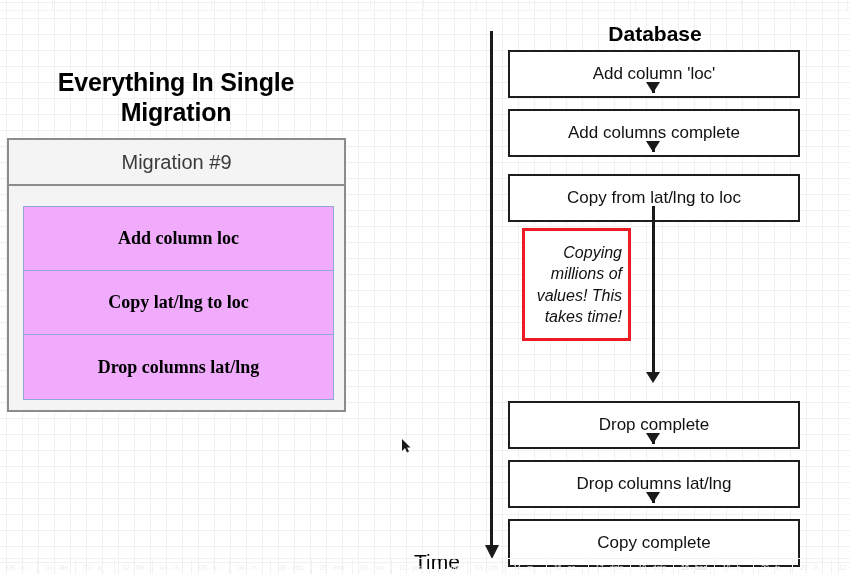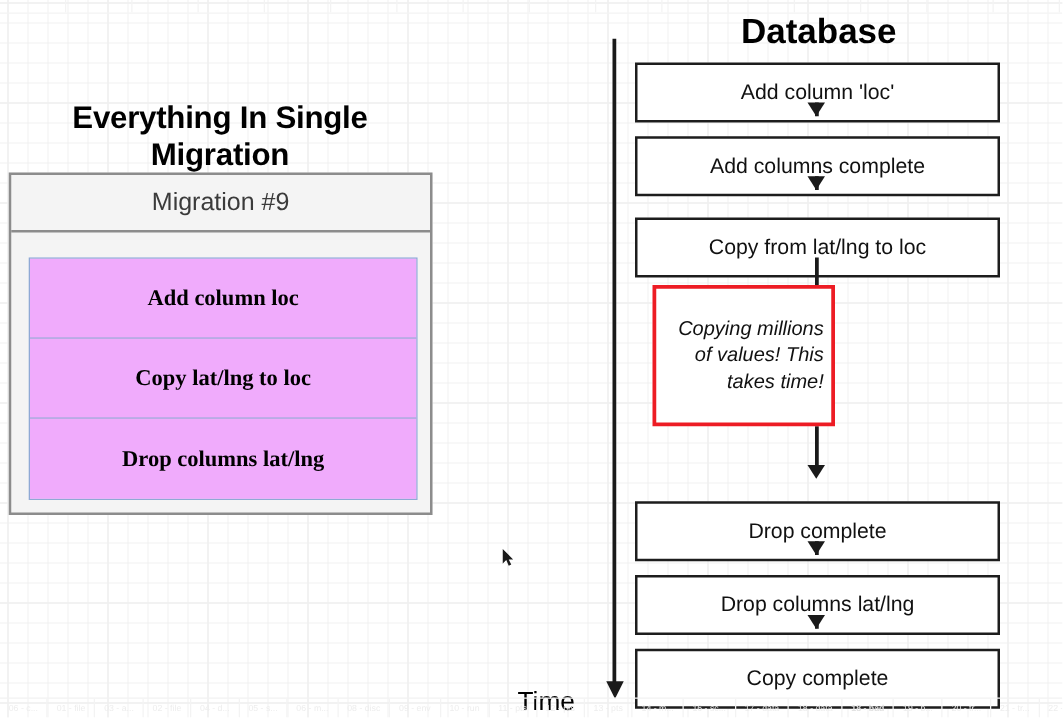--- a/index.html
+++ b/index.html
@@ -37,21 +37,20 @@
     font-weight: bold;
     color: #000000;
     line-height: 1.18;
   }
   #migration-title {
     left: 26px;
     top: 68px;
     width: 300px;
     font-size: 25px;
     letter-spacing: -0.2px;
-    margin-top: 12px;
   }
 
   #migration-card {
     position: absolute;
     left: 7px;
     top: 138px;
     width: 339px;
     height: 274px;
     background: #f4f4f4;
     border: 2px solid #8c8c8c;
@@ -87,23 +86,23 @@
     border-bottom: 1px solid #8fa9d4;
     box-sizing: border-box;
     background: #f0abfc;
     font-family: Liberation Serif, serif;
   }
   .migration-step:last-child { border-bottom: none; }
 
   
   #database-title {
     left: 545px;
-    top: 8px;
+    top: 22px;
     width: 220px;
-    font-size: 28px;
+    font-size: 21px;
   }
 
   #time-axis {
     position: absolute;
     left: 488px;
     top: 31px;
     width: 7px;
     height: 534px;
   }
   #time-axis-line {
@@ -159,21 +158,21 @@
     width: 0; height: 0;
     border-left: 7px solid transparent;
     border-right: 7px solid transparent;
     border-top: 11px solid #1a1a1a;
   }
 
   #note-box {
     position: absolute;
     left: 522px;
     top: 228px;
-    width: 146px;
+    width: 109px;
     height: 113px;
     border: 3px solid #ed1c24;
     background: #ffffff;
     box-sizing: border-box;
     display: flex;
     align-items: center;
     justify-content: flex-end;
     text-align: right;
     padding: 0 6px 0 4px;
     font-style: italic;

